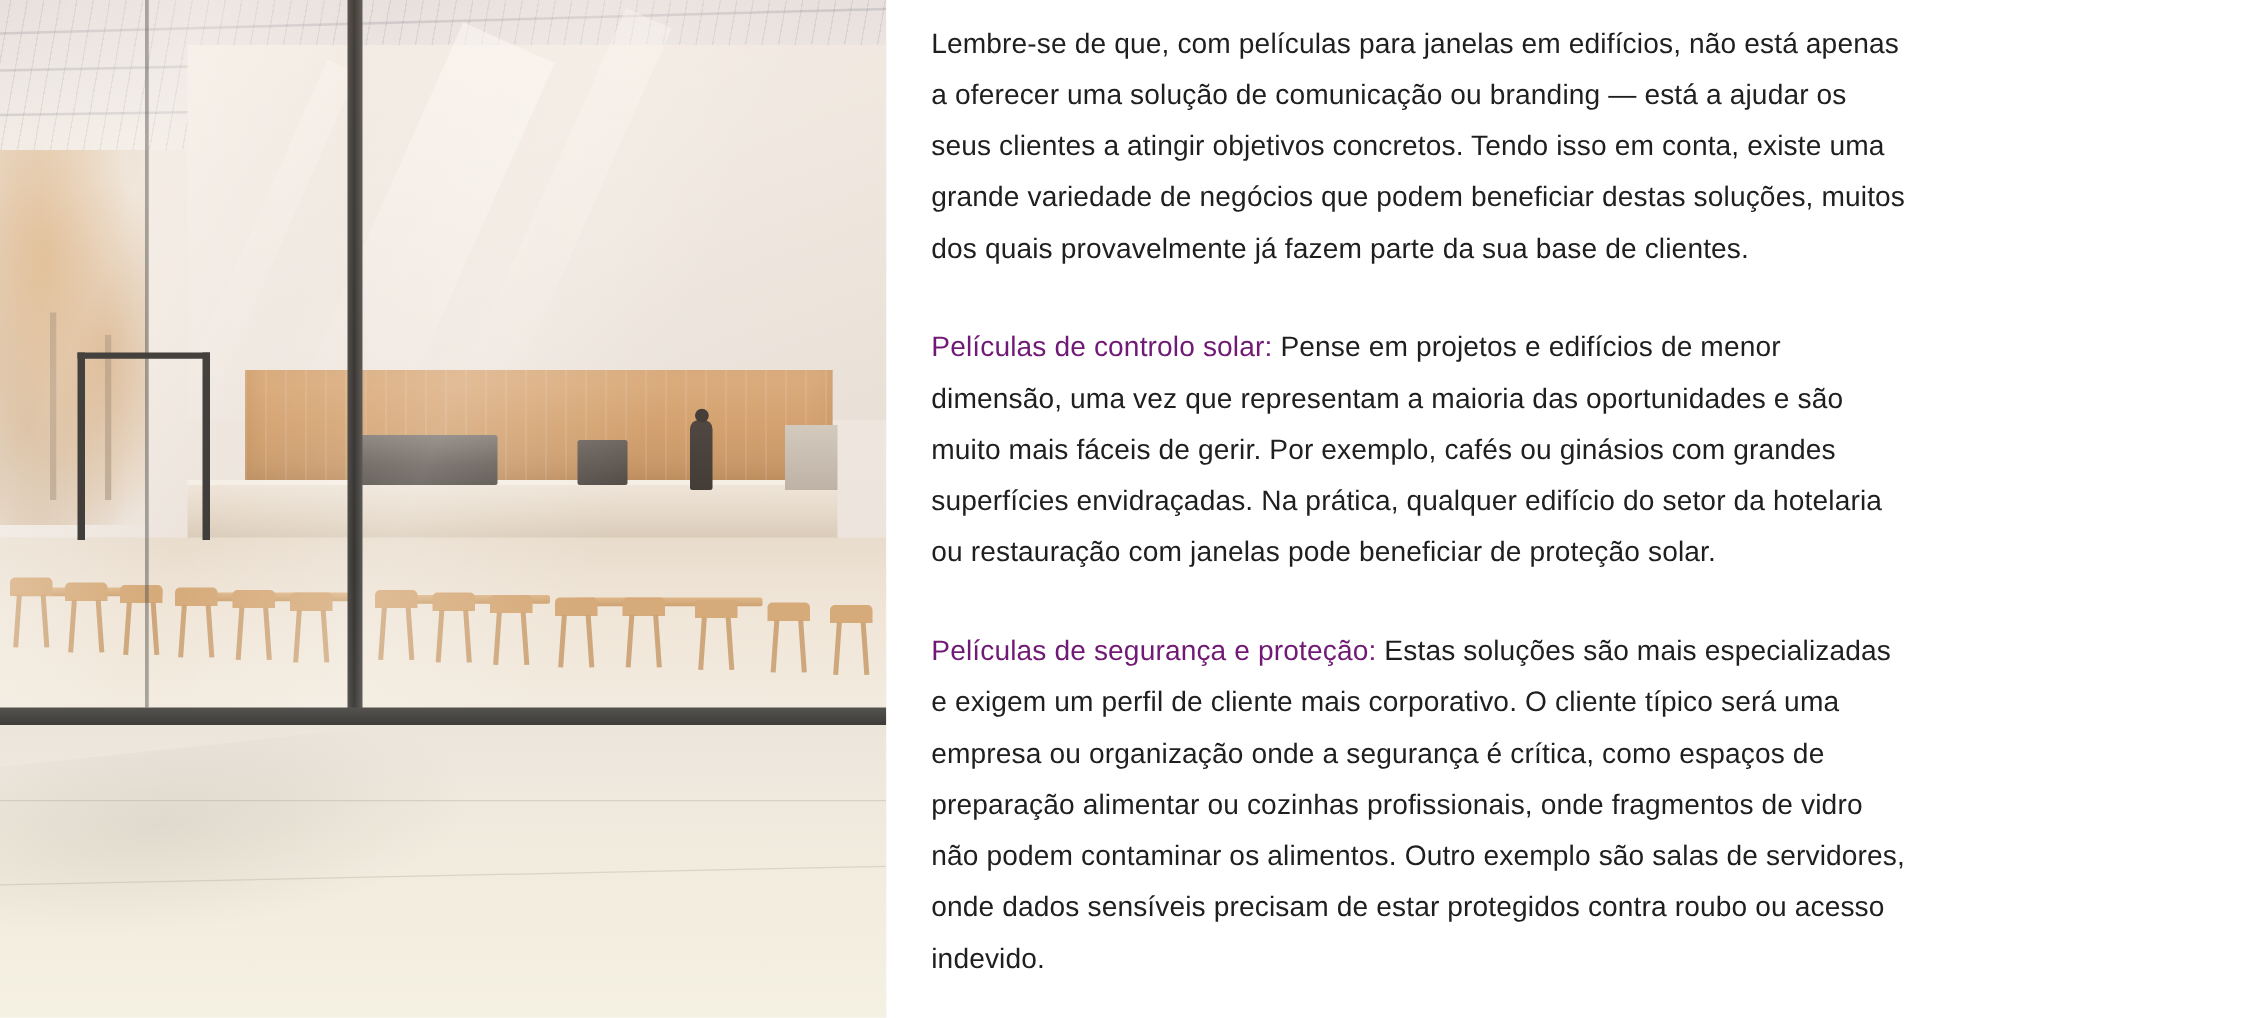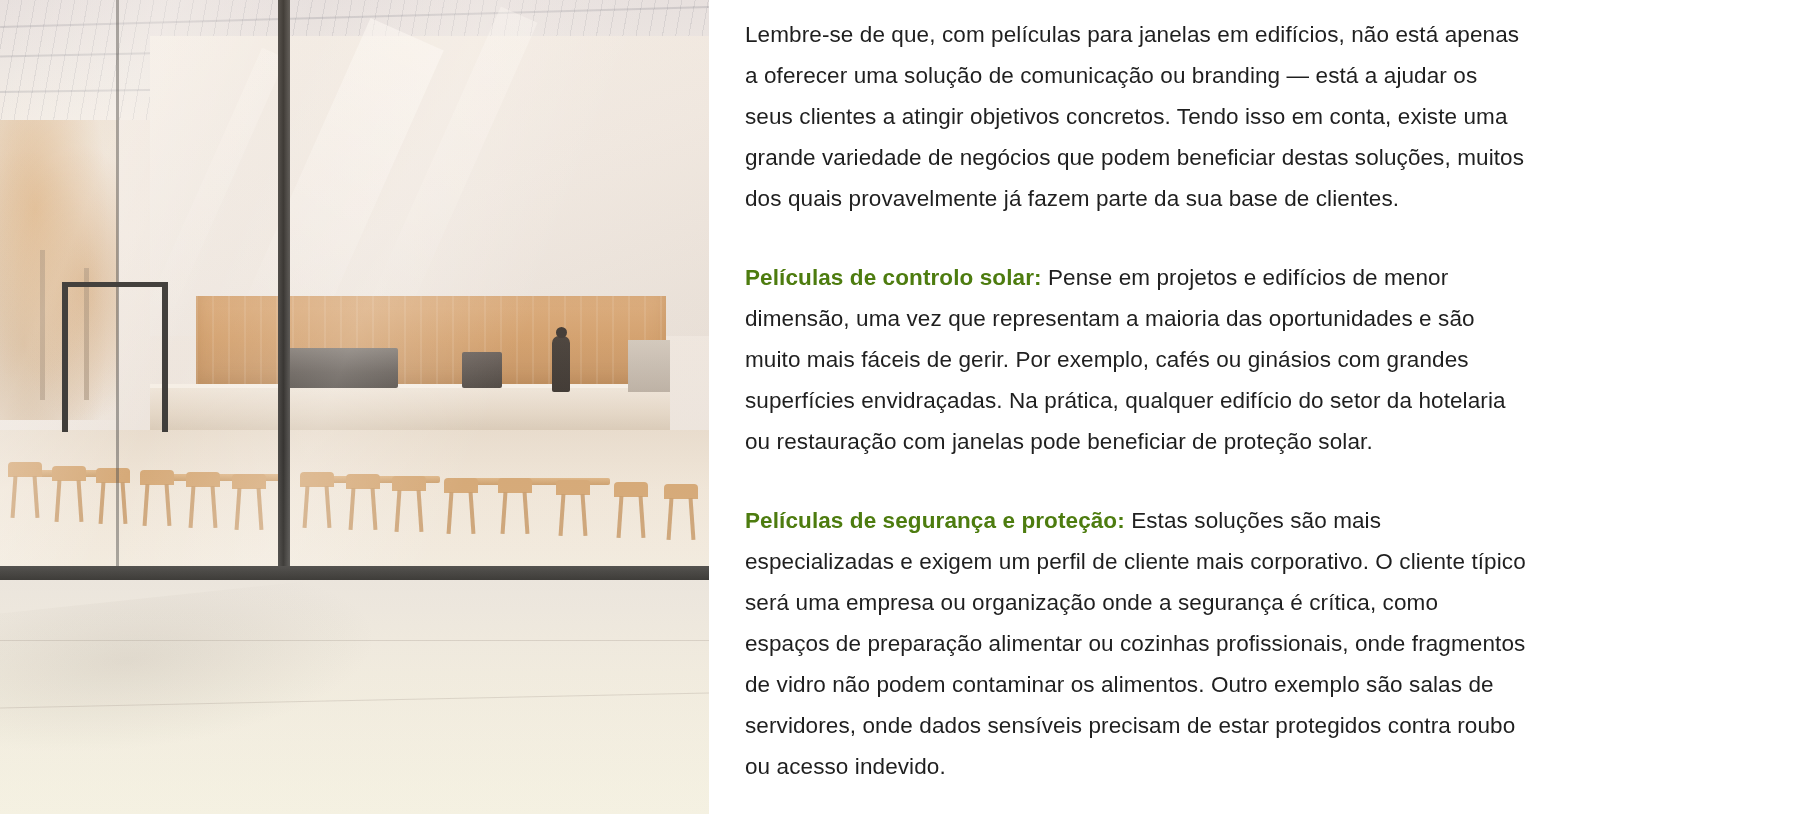--- a/index.html
+++ b/index.html
@@ -351,22 +351,22 @@
   .para {
     font-size: 22.5px;
     line-height: 41px;
     color: #1f1f1f;
     margin: 0 0 38px 0;
     letter-spacing: .1px;
     max-width: 1020px;
   }
   .para:last-child { margin-bottom: 0; }
   .lead-in {
-    font-weight: bold;
-    color: #4d7c0f;
+    font-weight: normal;
+    color: #701a75;
   }
 </style>
 </head>
 <body>
 
 <div class="page">
 
   <div class="media-col">
     <div class="photo">
       <div class="ground"></div>

